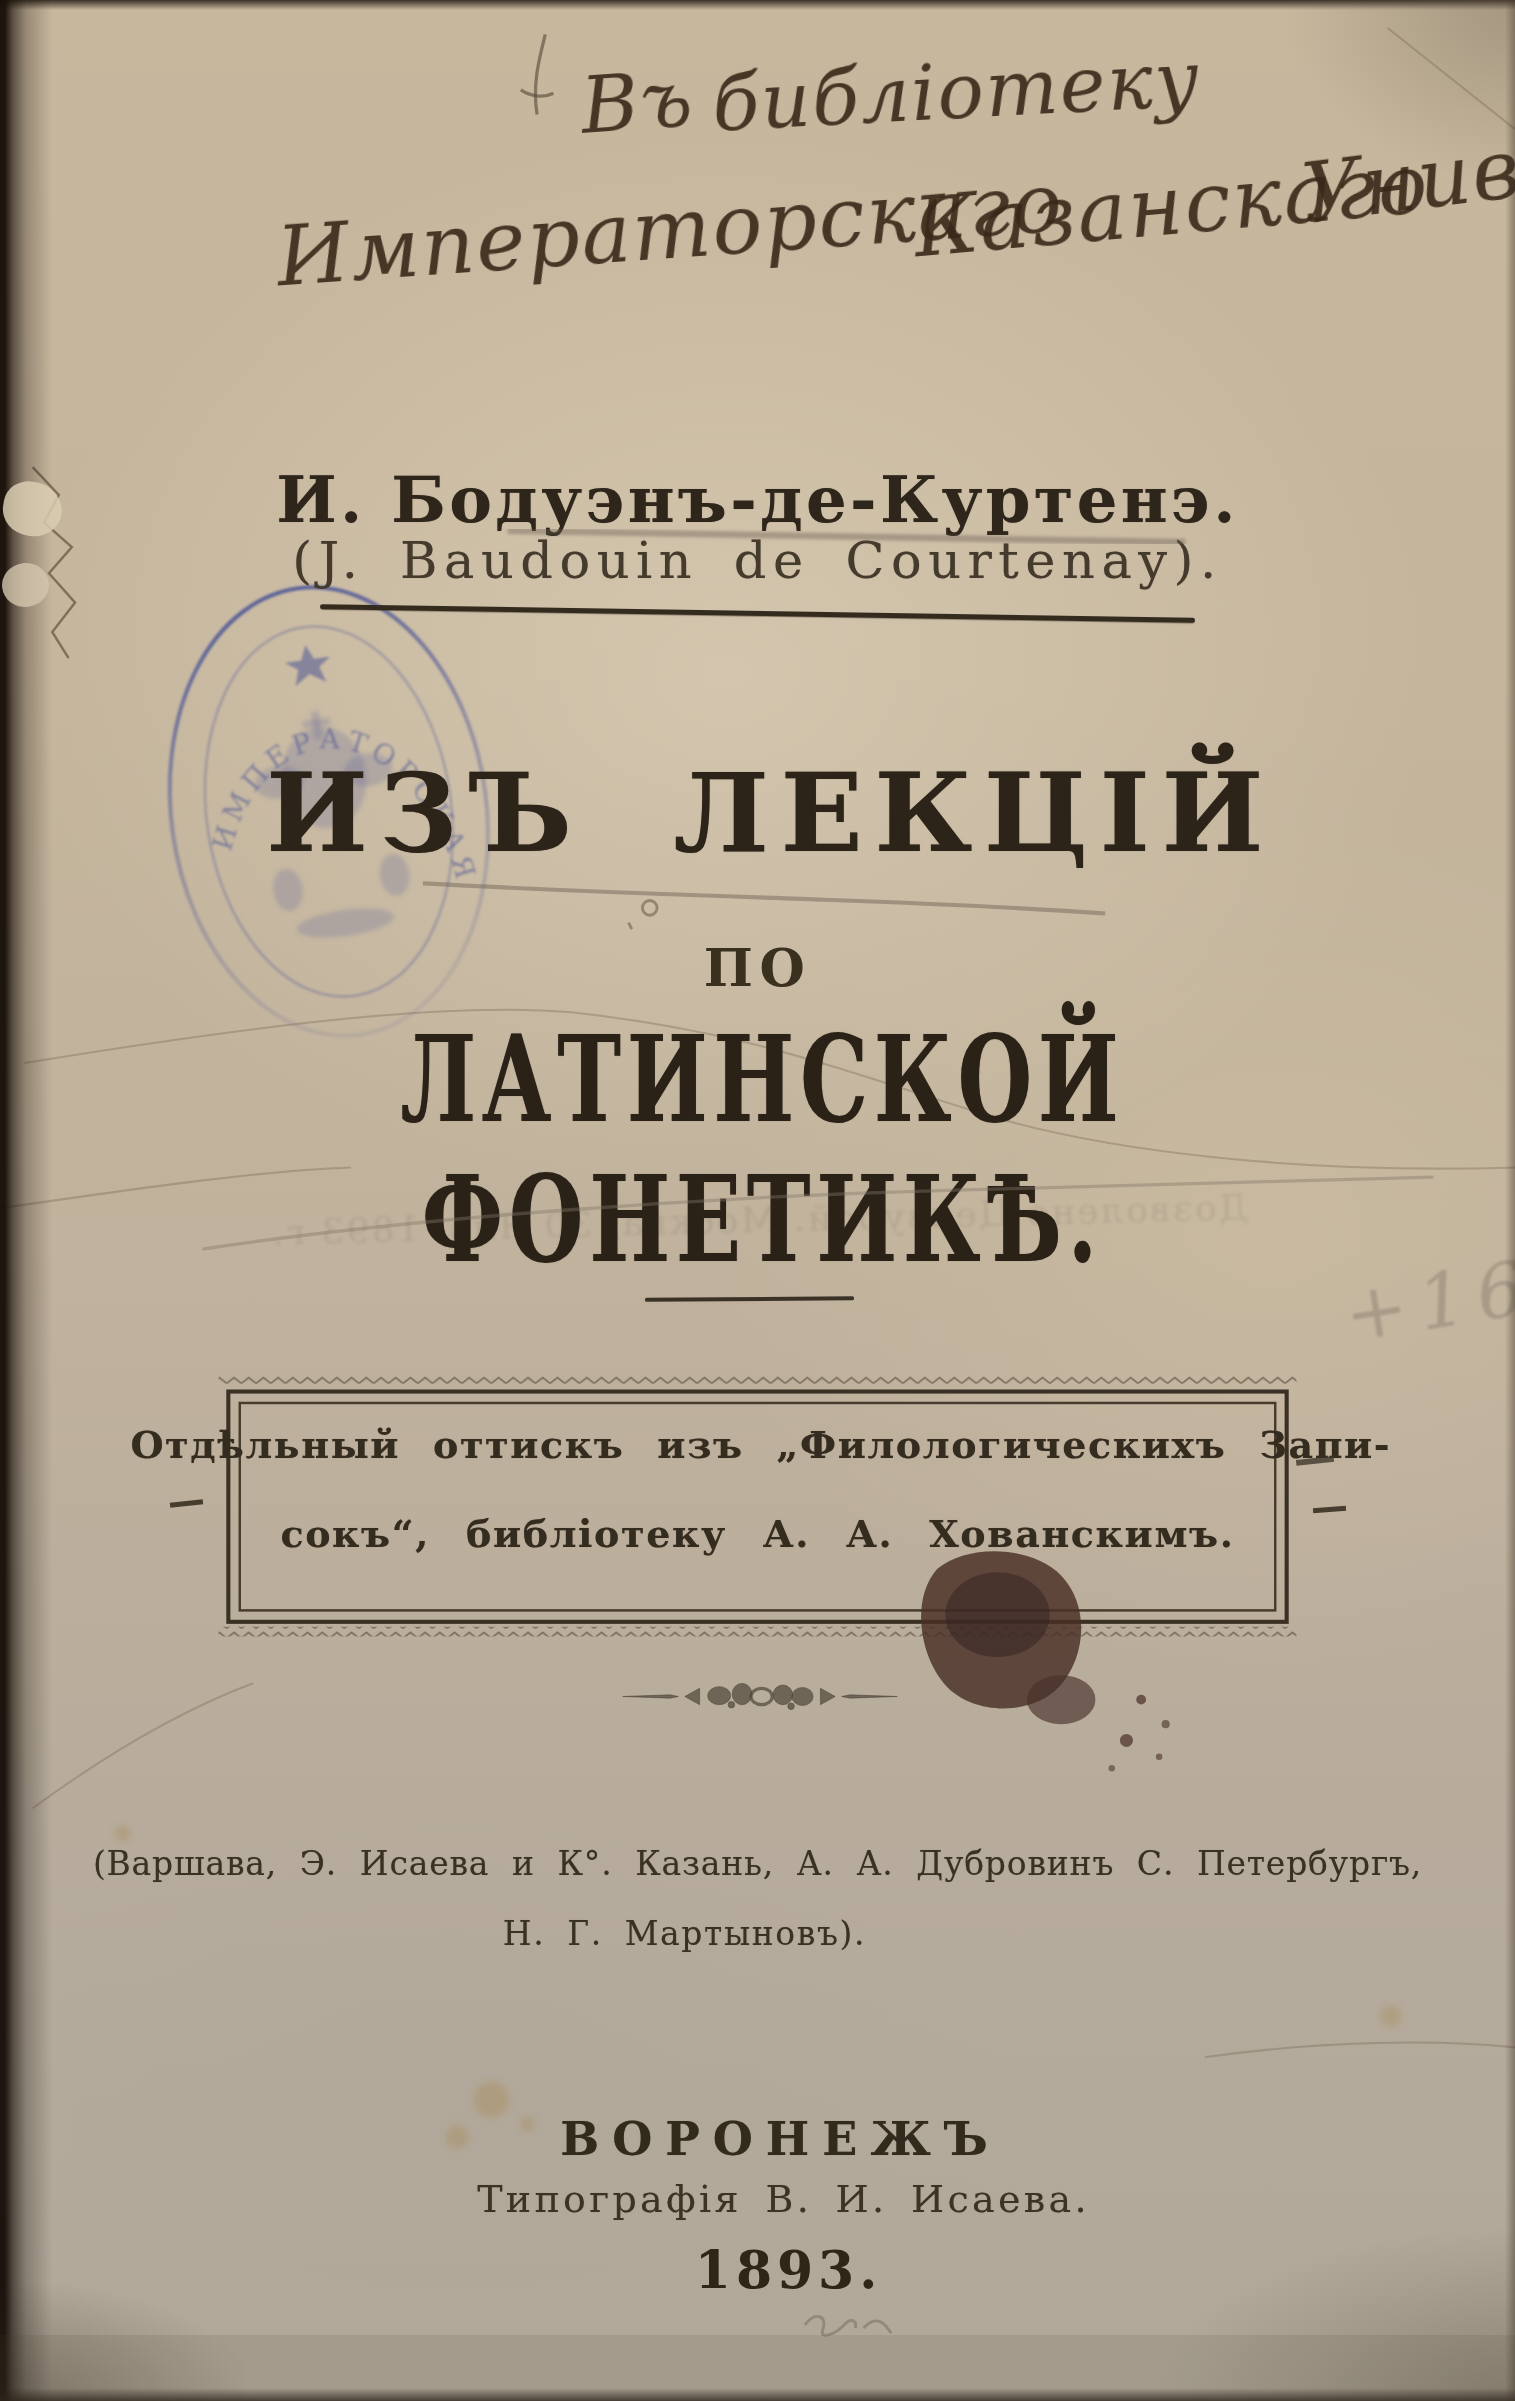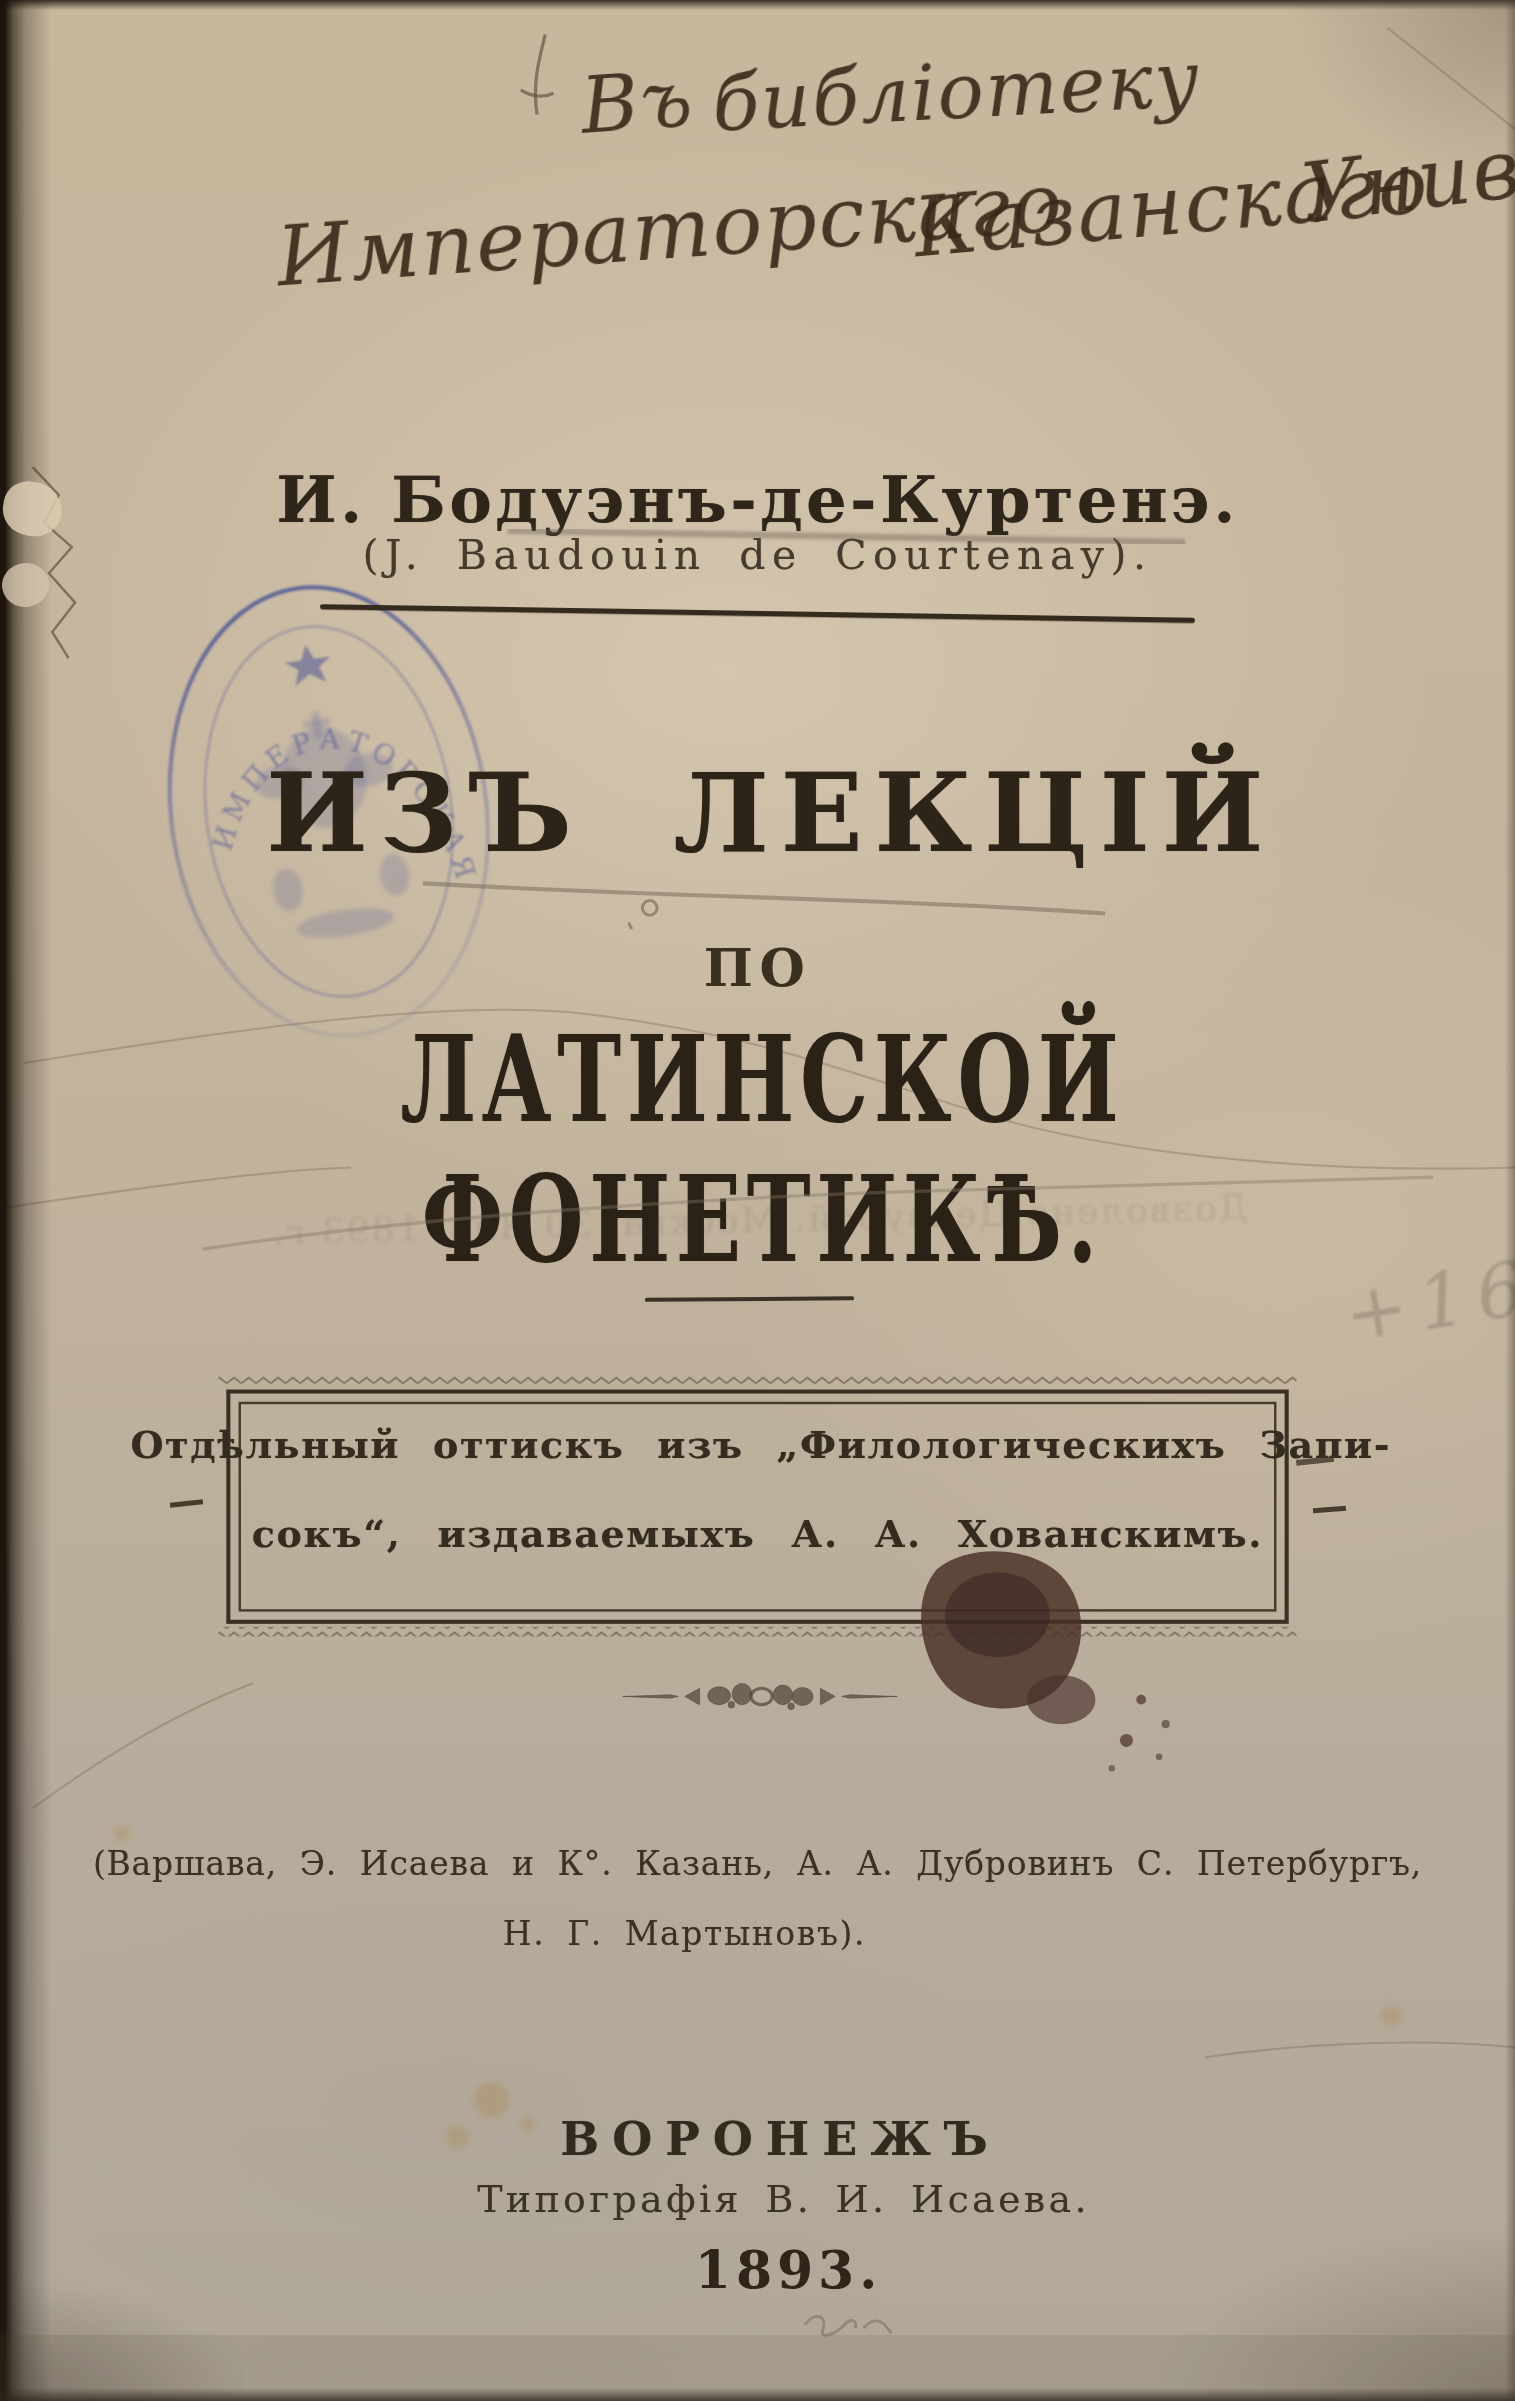--- a/index.html
+++ b/index.html
@@ -41,21 +41,21 @@
   .hw1a{left:581px;top:57px;font-size:78px;transform:rotate(-4deg);}
   .hw1b{left:712px;top:47px;font-size:77px;transform:rotate(-3deg);}
   .hw2a{left:276px;top:181px;font-size:83px;transform:rotate(-4deg);}
   .hw2b{left:913px;top:157px;font-size:83px;transform:rotate(-5deg);}
   .hw2c-clip{left:1300px;top:116px;width:216px;height:188px;overflow:hidden;}
   .hw2c{position:absolute;left:0;top:0;font-style:italic;color:rgba(56,40,24,.9);
     font-size:82px;transform:rotate(-7deg);letter-spacing:1.6px;white-space:nowrap;filter:blur(0.2px);}
   
   .author{top:462px;font-size:64px;font-weight:bold;letter-spacing:3.3px;color:#2e261b;
     text-shadow:0 0 0.8px rgba(46,38,27,.45);}
-  .author-latin{top:531px;font-size:41px;letter-spacing:6.5px;word-spacing:13px;color:#453b2d;
+  .author-latin{top:531px;font-size:51px;letter-spacing:6.5px;word-spacing:13px;color:#453b2d;
     text-shadow:0 0 0.8px rgba(69,59,45,.4);}
   .author-rule{left:320px;top:611px;width:875px;height:4.9px;background:#342b1f;
     transform:rotate(.9deg);border-radius:2.4px;box-shadow:0 0.8px 0.8px rgba(52,43,31,.4);}
   .title-main{top:750px;font-size:108px;font-weight:bold;letter-spacing:11.4px;word-spacing:41px;
     color:#2d2419;text-shadow:0 0 0.8px rgba(45,36,25,.5);transform:translateX(13px);}
   .title-po{top:937px;font-size:52px;font-weight:bold;letter-spacing:6.5px;color:#39301f;}
   .title-subject{top:1030px;font-size:101px;font-weight:bold;letter-spacing:6.5px;word-spacing:28px;
     color:#2b2217;transform:translateX(4.9px) scale(.85,1.18);transform-origin:50% 50%;
     text-shadow:0 0 0.8px rgba(43,34,23,.5);}
   .short-rule{left:645px;top:1297px;width:209px;height:4.1px;background:#3b3226;
@@ -185,21 +185,21 @@
       </pattern>
     </defs>
     <rect x="8" y="0" width="1320" height="12" fill="url(#zz)"></rect>
     <rect x="8" y="308" width="1320" height="12" fill="url(#zz)"></rect>
     <rect x="20" y="20" width="1296" height="282" fill="none" stroke="#3a3124" stroke-width="5"></rect>
     <rect x="34" y="34" width="1268" height="254" fill="none" stroke="#46background3c2d" stroke-width="3" style="stroke:#463c2d"></rect>
   </svg>
   <div class="abs dash-left"></div>
   <div class="abs dash-right"></div>
   <div class="abs center box-line1">Отдѣльный оттискъ изъ „Филологическихъ Запи-</div>
-  <div class="abs center box-line2">сокъ“, издаваемыхъ А. А. Хованскимъ.</div>
+  <div class="abs center box-line2">сокъ“, библіотеку А. А. Хованскимъ.</div>
 
   <svg class="abs ornament" width="278" height="49" viewBox="0 0 340 60">
     <g fill="rgba(78,70,58,.7)" stroke="rgba(78,70,58,.7)" filter="blur(0.4px)">
       <path d="M2 30 L60 28 L70 30 L60 32 Z"></path>
       <path d="M338 30 L280 28 L270 30 L280 32 Z"></path>
       <path d="M78 30 L96 20 L96 40 Z"></path>
       <path d="M262 30 L244 20 L244 40 Z"></path>
       <ellipse cx="120" cy="29" rx="14" ry="11"></ellipse>
       <ellipse cx="148" cy="27" rx="12" ry="13"></ellipse>
       <ellipse cx="172" cy="30" rx="13" ry="10" fill="none" stroke-width="4"></ellipse>

